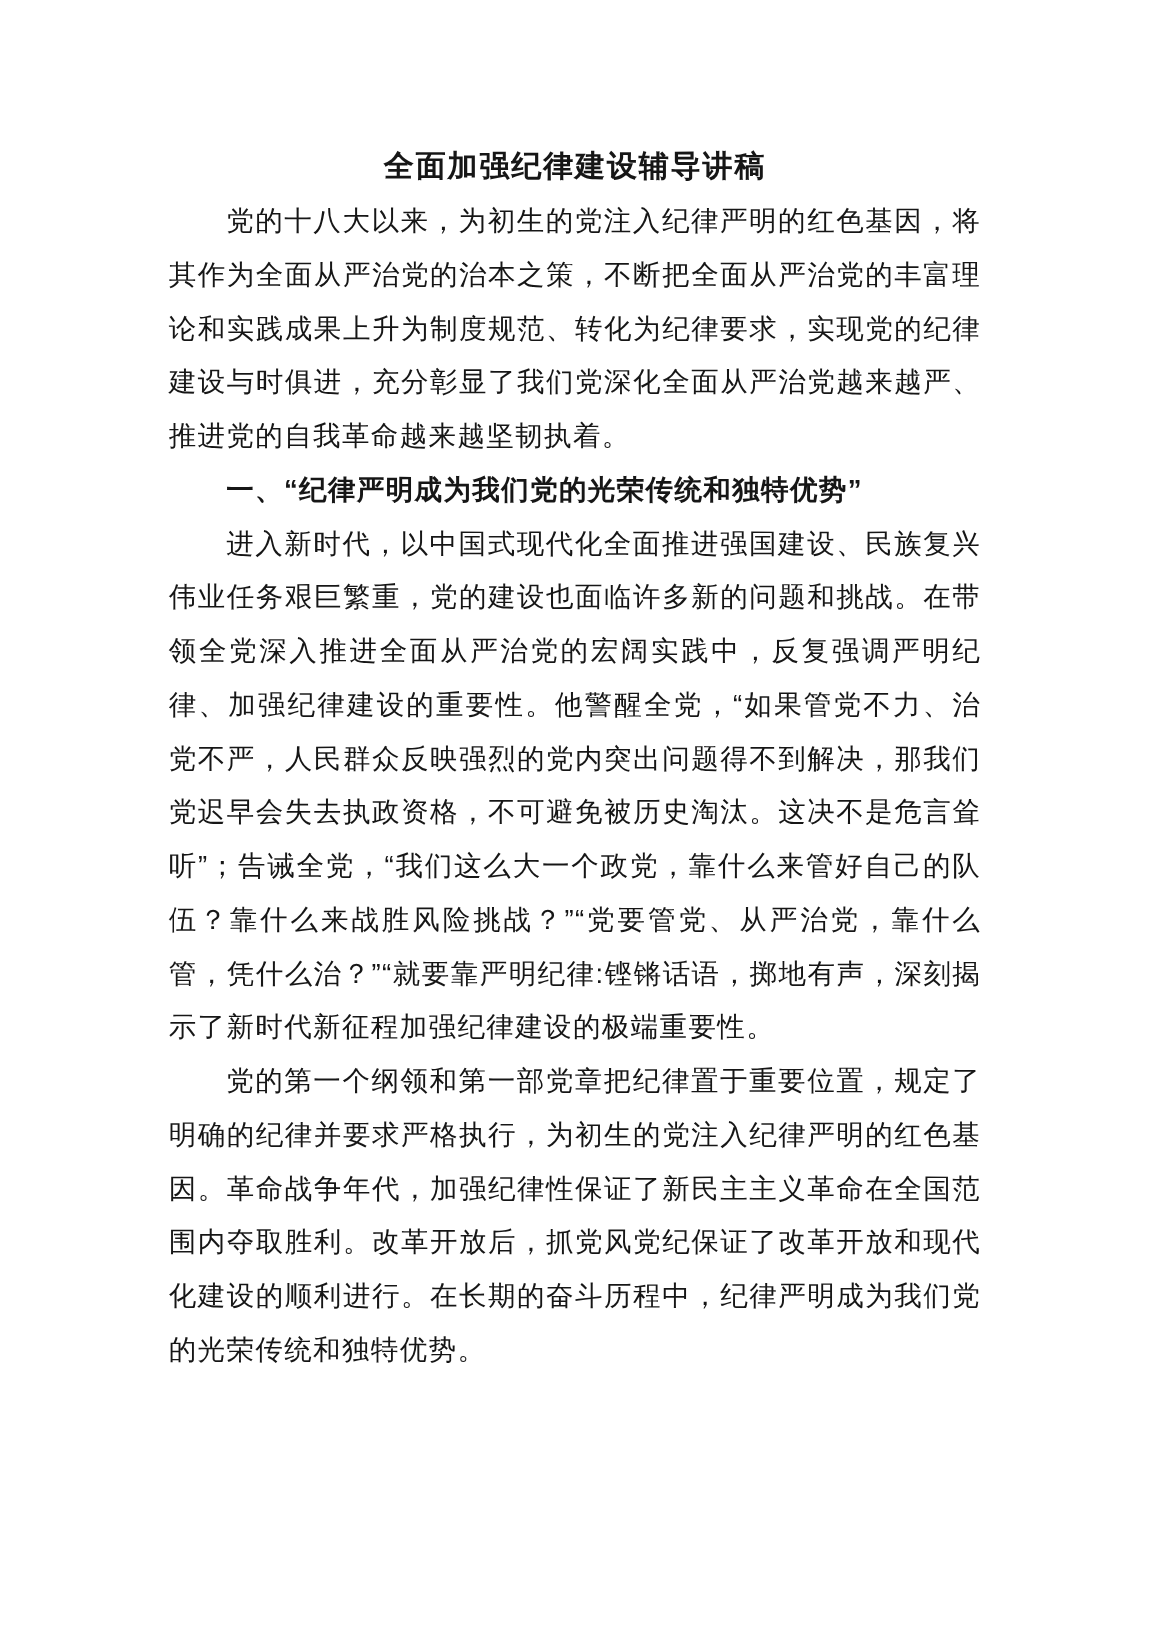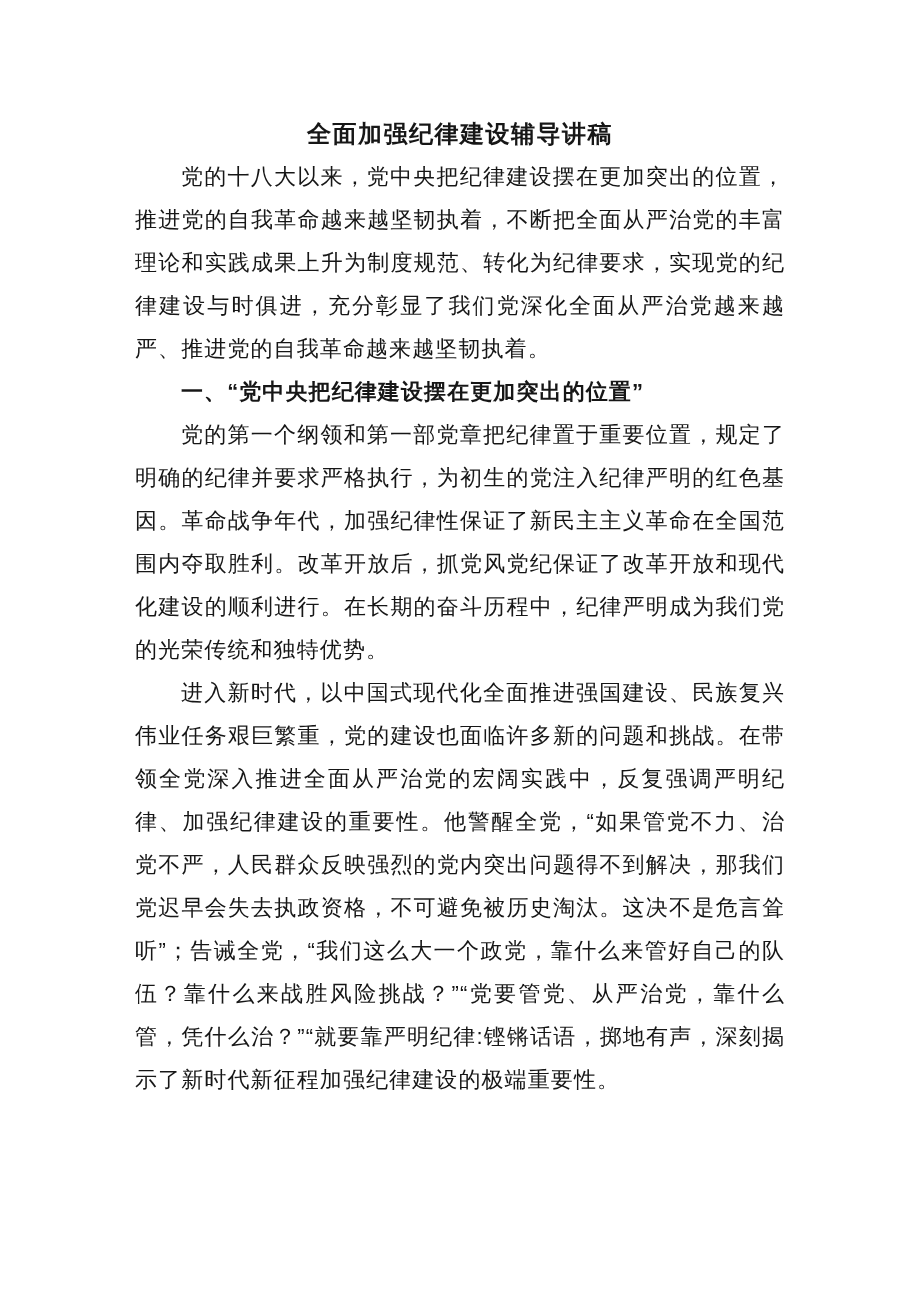--- a/index.html
+++ b/index.html
@@ -48,18 +48,18 @@
     font-weight: 700;
     line-height: 43px;
   }
 </style>
 </head>
 <body>
 
 <div class="page">
   <div class="content">
     <h1 class="doc-title">全面加强纪律建设辅导讲稿</h1>
-    <p class="para">党的十八大以来，党中央把纪律建设摆在更加突出的位置，推进党的自我革命越来越坚韧执着，不断把全面从严治党的丰富理论和实践成果上升为制度规范、转化为纪律要求，实现党的纪律建设与时俱进，充分彰显了我们党深化全面从严治党越来越严、推进党的自我革命越来越坚韧执着。</p>
-    <h2 class="heading">一、“党中央把纪律建设摆在更加突出的位置”</h2>
+    <p class="para">党的十八大以来，为初生的党注入纪律严明的红色基因，将其作为全面从严治党的治本之策，不断把全面从严治党的丰富理论和实践成果上升为制度规范、转化为纪律要求，实现党的纪律建设与时俱进，充分彰显了我们党深化全面从严治党越来越严、推进党的自我革命越来越坚韧执着。</p>
+    <h2 class="heading">一、“纪律严明成为我们党的光荣传统和独特优势”</h2>
+    <p class="para">进入新时代，以中国式现代化全面推进强国建设、民族复兴伟业任务艰巨繁重，党的建设也面临许多新的问题和挑战。在带领全党深入推进全面从严治党的宏阔实践中，反复强调严明纪律、加强纪律建设的重要性。他警醒全党，“如果管党不力、治党不严，人民群众反映强烈的党内突出问题得不到解决，那我们党迟早会失去执政资格，不可避免被历史淘汰。这决不是危言耸听”；告诫全党，“我们这么大一个政党，靠什么来管好自己的队伍？靠什么来战胜风险挑战？”“党要管党、从严治党，靠什么管，凭什么治？”“就要靠严明纪律:铿锵话语，掷地有声，深刻揭示了新时代新征程加强纪律建设的极端重要性。</p>
     <p class="para">党的第一个纲领和第一部党章把纪律置于重要位置，规定了明确的纪律并要求严格执行，为初生的党注入纪律严明的红色基因。革命战争年代，加强纪律性保证了新民主主义革命在全国范围内夺取胜利。改革开放后，抓党风党纪保证了改革开放和现代化建设的顺利进行。在长期的奋斗历程中，纪律严明成为我们党的光荣传统和独特优势。</p>
-    <p class="para">进入新时代，以中国式现代化全面推进强国建设、民族复兴伟业任务艰巨繁重，党的建设也面临许多新的问题和挑战。在带领全党深入推进全面从严治党的宏阔实践中，反复强调严明纪律、加强纪律建设的重要性。他警醒全党，“如果管党不力、治党不严，人民群众反映强烈的党内突出问题得不到解决，那我们党迟早会失去执政资格，不可避免被历史淘汰。这决不是危言耸听”；告诫全党，“我们这么大一个政党，靠什么来管好自己的队伍？靠什么来战胜风险挑战？”“党要管党、从严治党，靠什么管，凭什么治？”“就要靠严明纪律:铿锵话语，掷地有声，深刻揭示了新时代新征程加强纪律建设的极端重要性。</p>
   </div>
 </div>
 
 </body></html>

